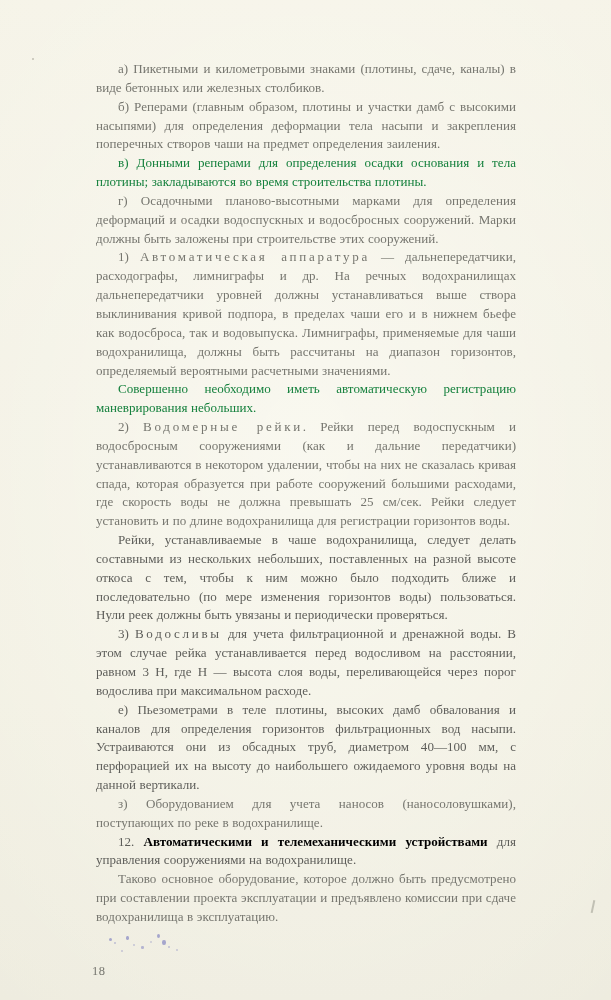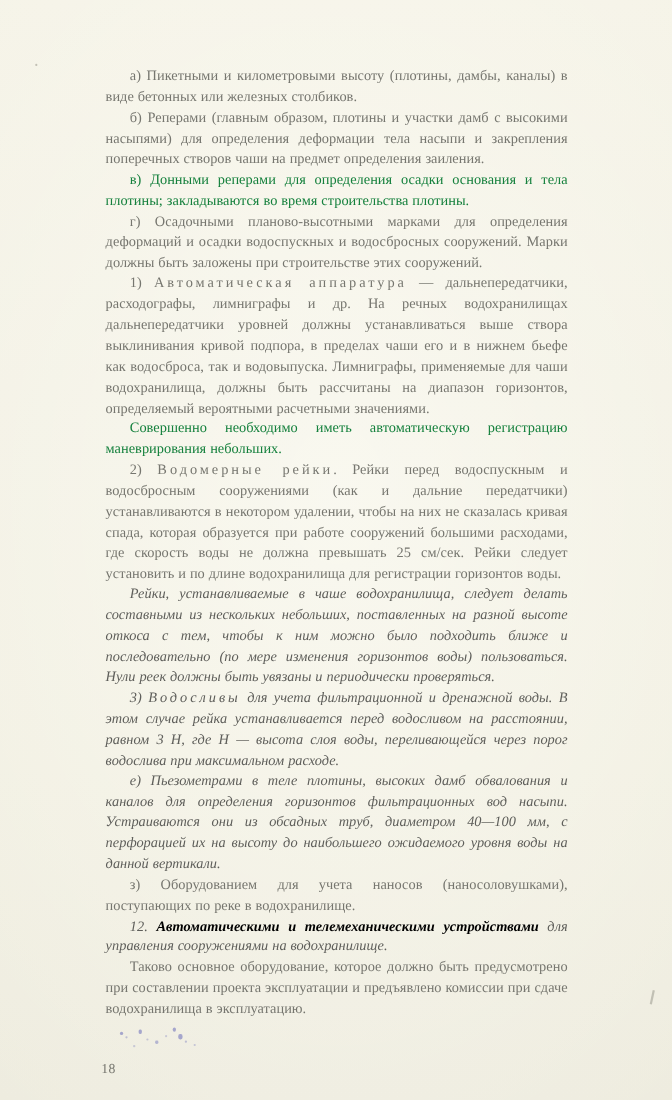--- a/index.html
+++ b/index.html
@@ -47,21 +47,21 @@
     text-align-last: left;
     word-spacing: 0.3px;
     letter-spacing: 0.02px;
     text-indent: 22px;
     -webkit-font-smoothing: antialiased;
   }
 
   
   p.ink-light { color: #15803d; }
   p.ink-mid   { color: #76766f; }
-  p.ink-dark  { color: #5e5e5a; font-style: italic; }
+  p.ink-dark  { color: #5e5e5a; }
 
   span.sp {
     letter-spacing: 2.7px;
   }
   span.bold {
     font-weight: bold;
     color: #000000;
   }
 
   #folio {
@@ -109,21 +109,21 @@
 <body>
 
 <div id="paper"></div>
 
 <div id="page">
 
   <div id="dot-topleft"></div>
 
   <div id="textblock">
 
-    <p class="para ink-mid">а) Пикетными и километровыми высоту (плотины, дамбы, каналы) в виде бетонных или железных столбиков.</p>
+    <p class="para ink-mid">а) Пикетными и километровыми знаками (плотины, сдаче, каналы) в виде бетонных или железных столбиков.</p>
 
     <p class="para ink-mid">б) Реперами (главным образом, плотины и участки дамб с высокими насыпями) для определения  деформации тела насыпи и закрепления поперечных створов чаши на предмет определения заиления.</p>
 
     <p class="para ink-light">в) Донными реперами для определения осадки  основания и тела плотины; закладываются во время строительства плотины.</p>
 
     <p class="para ink-mid">г) Осадочными планово-высотными марками для определения деформаций и осадки водоспускных и водосбросных сооружений. Марки должны быть заложены при строительстве этих сооружений.</p>
 
 
     <p class="para ink-mid"><span>1) </span><span class="sp">Автоматическая   аппаратура</span><span> — дальнепередатчики, расходографы, лимниграфы и др. На речных водохранилищах дальнепередатчики уровней должны устанавливаться выше створа выклинивания кривой подпора, в пределах чаши его и в нижнем бьефе как водосброса, так и водовыпуска. Лимниграфы, применяемые для чаши водохранилища, должны быть рассчитаны на диапазон горизонтов, определяемый вероятными расчетными значениями.</span></p>
 

